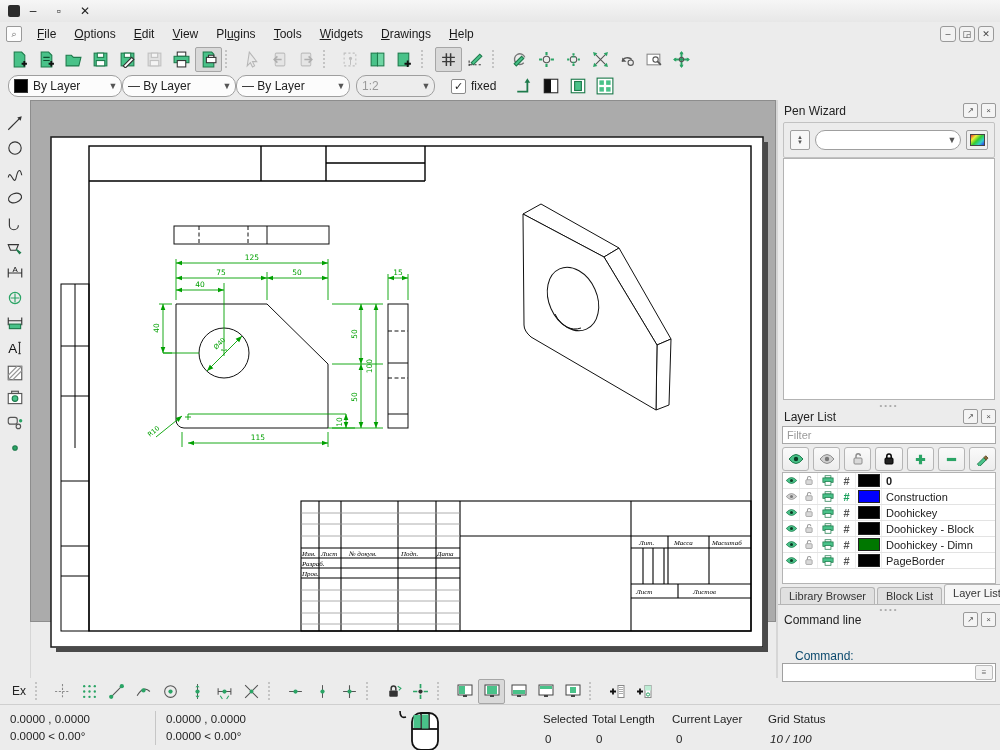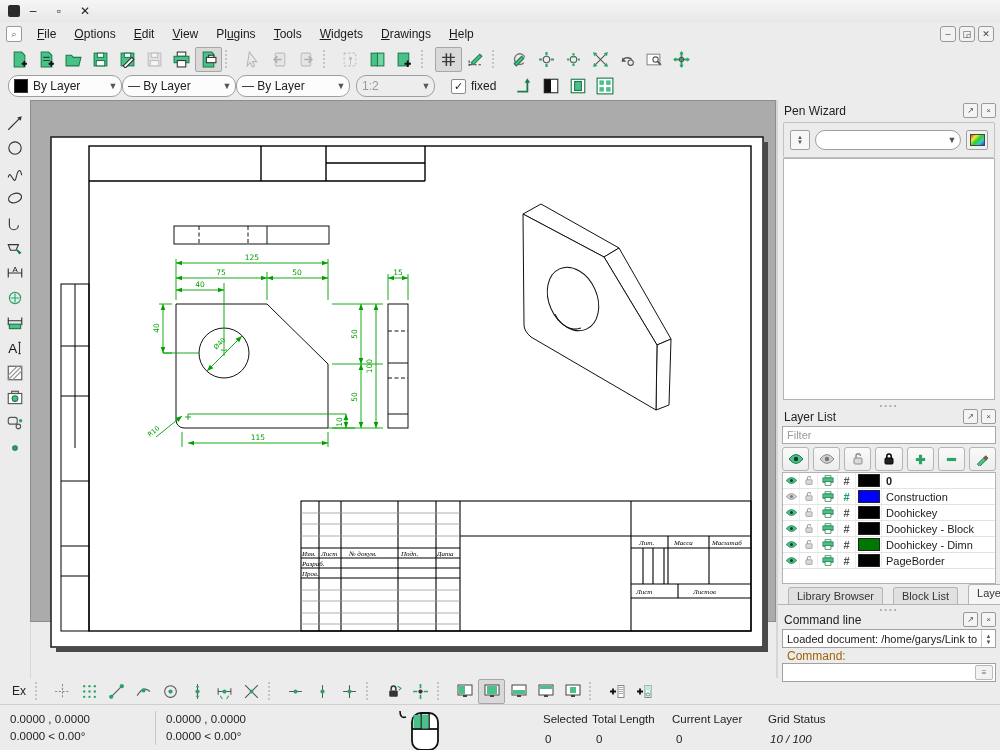--- a/index.html
+++ b/index.html
@@ -58,27 +58,27 @@
   .llbar{position:absolute;left:4px;right:4px;display:flex;gap:4px;}
   .llbtn{flex:1;height:22px;border:1px solid #b5b5b5;border-radius:3px;background:linear-gradient(#fafafa,#ededed);display:flex;align-items:center;justify-content:center;}
   .layerbox{position:absolute;left:4px;right:4px;background:#fff;border:1px solid #b3b3b3;}
   .lrow{display:grid;grid-template-columns:17px 18px 20px 18px 26px 1fr;align-items:center;height:15px;border-bottom:1px solid #e3e3e3;}
   .lrow .cell{display:flex;align-items:center;justify-content:center;height:100%;border-right:1px solid #eee;}
   .lsw{width:20px;height:11px;border:1px solid #222;}
   .lname{padding-left:4px;font-size:11px;white-space:nowrap;}
   .hash{font-weight:700;font-size:11px;color:#555;}
   .hash.on{color:#19a05c;}
   .tabs{position:absolute;left:0;right:0;display:flex;align-items:flex-end;height:20px;}
-  .tab{flex:0 0 auto;padding:2px 8px;font-size:11px;background:#e0e0e0;border:1px solid #b5b5b5;border-bottom:none;border-radius:3px 3px 0 0;margin-left:10px;color:#333;}
+  .tab{flex:0 0 auto;padding:2px 8px;font-size:11px;background:#e0e0e0;border:1px solid #b5b5b5;border-bottom:none;border-radius:3px 3px 0 0;margin-left:2px;color:#333;}
   .tab.active{background:#f6f6f6;font-weight:400;height:15px;}
   .cmdhist{position:absolute;left:4px;right:4px;height:17px;border:1px solid #a0a0a0;background:#fff;display:flex;align-items:center;font-size:11px;padding-left:4px;}
   .spincol{margin-left:auto;width:13px;height:100%;border-left:1px solid #c9c9c9;display:flex;flex-direction:column;align-items:center;justify-content:center;font-size:6px;color:#555;line-height:6px;}
   .cmdinput{position:absolute;left:4px;right:4px;height:17px;border:1px solid #a0a0a0;background:#fff;display:flex;align-items:center;}
   .cmdinput .mini{margin-left:auto;width:16px;height:13px;border:1px solid #b9b9b9;border-radius:2px;background:#f2f2f2;margin-right:2px;display:flex;align-items:center;justify-content:center;font-size:8px;color:#666;}
-  .lblsm{position:absolute;left:9px;font-size:12px;color:#a16207;}
+  .lblsm{position:absolute;left:17px;font-size:12px;color:#0c4a6e;}
   
   .snapbar{position:absolute;top:678px;left:0;width:776px;height:26px;display:flex;align-items:center;padding-left:6px;background:#ececec;}
   .exbtn{padding:2px 6px;font-size:12px;color:#222;}
   .statusbar{position:absolute;top:704px;left:0;width:1000px;height:46px;background:#ececec;border-top:1px solid #cfcfcf;font-size:11.5px;}
   .coordblk{position:absolute;top:6px;line-height:17px;color:#222;}
   .stlabel{position:absolute;top:8px;color:#222;}
   .stval{position:absolute;top:28px;color:#222;}
 </style>
 </head>
 <body>
@@ -746,24 +746,20 @@
     <span class="tab">Block List</span>
     <span class="tab active">Layer List</span>
   </div>
   <div style="position:absolute;top:505px;left:0;right:0;text-align:center;color:#aaa;font-size:8px;letter-spacing:2px;">••••</div>
 
   <div class="paneltitle" style="position:absolute;top:511px;left:0;right:0;">
     <span class="pt">Command line</span>
     <span class="pbtn">↗</span>
     <span class="pbtn">×</span>
   </div>
-  <div class="cmdhist" style="top:529px;">
-    <span style="overflow:hidden;white-space:nowrap;">Loaded document: /home/garys/Link to</span>
-    <span class="spincol">▲<br>▼</span>
-  </div>
   <div class="lblsm" style="top:549px;">Command:</div>
   <div class="cmdinput" style="top:563px;">
     <span></span>
     <span class="mini">≡</span>
   </div>
 </div>
 
 <div class="snapbar">
   <span class="exbtn">Ex</span>
   <div class="sep"></div>

